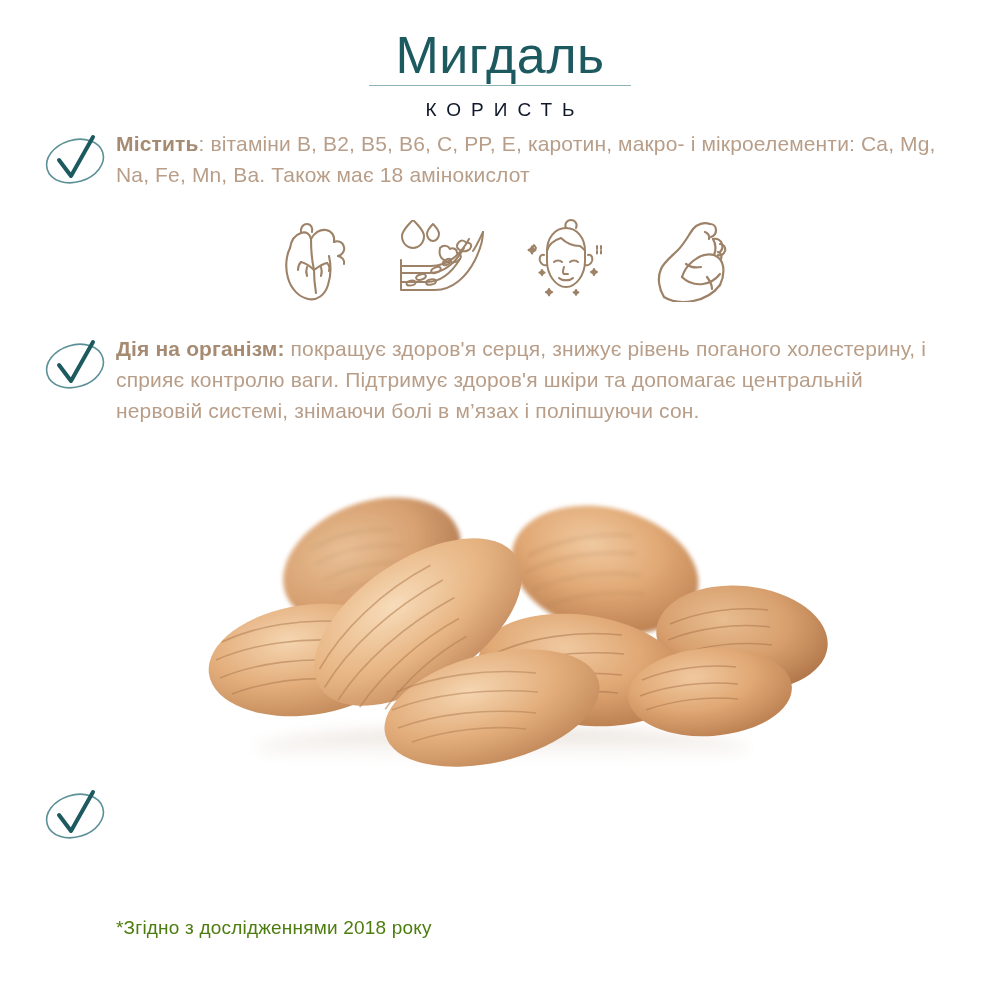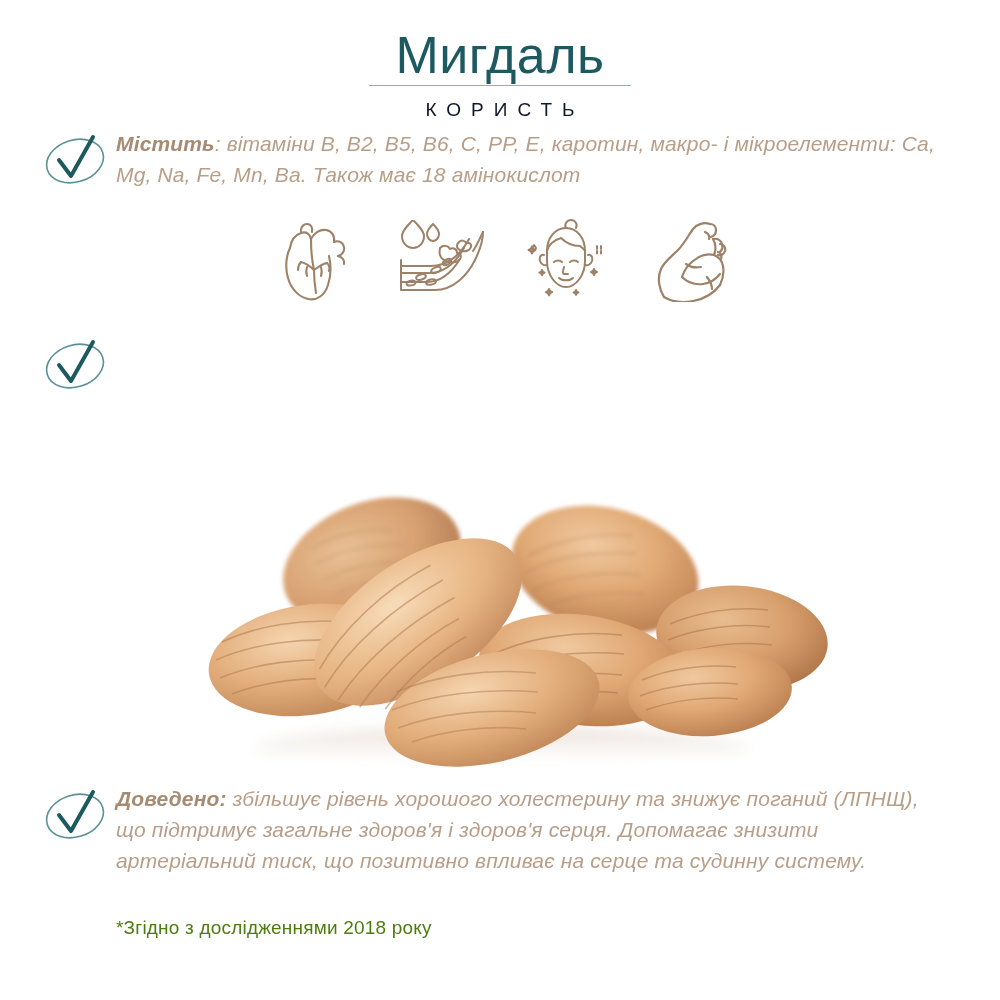--- a/index.html
+++ b/index.html
@@ -53,21 +53,20 @@
     text-indent: 10px;
     color: #0f172a;
     margin: 12px 0 0 0;
   }
 
   
   .bullet {
     position: absolute;
     display: flex;
     align-items: flex-start;
-    font-style: italic;
   }
   .check-wrap {
     flex: 0 0 auto;
     width: 66px;
     height: 66px;
     margin-left: 42px;
     position: relative;
   }
   .check-wrap svg { display: block; }
   .bullet-text {
@@ -238,20 +237,23 @@
     </div>
 
   </div>
 
   <div class="bullet" id="bullet-effect">
     <div class="check-wrap">
       <svg width="66" height="66" viewBox="0 0 66 66" aria-hidden="true">
         <ellipse cx="33" cy="33" rx="29" ry="21" fill="none" stroke="#5c9097" stroke-width="1.6" transform="rotate(-17 33 33)"></ellipse>
         <path d="M17 32 L29 48 L51 9" fill="none" stroke="#1d5a60" stroke-width="4" stroke-linecap="round" stroke-linejoin="round"></path>
       </svg>
+    </div>
+    <div class="bullet-text">
+      <b>Дія на організм:</b><span> </span><span>покращує здоров'я серця, знижує рівень поганого холестерину, і сприяє контролю ваги. Підтримує здоров'я шкіри та допомагає центральній нервовій системі, знімаючи болі в м’язах і поліпшуючи сон.</span>
     </div>
   </div>
 
   <div class="photo">
     <svg width="700" height="305" viewBox="0 0 700 305" aria-hidden="true">
       <defs>
         <radialGradient id="nutA" cx="40%" cy="32%" r="78%">
           <stop offset="0%" stop-color="#f0c9a0"></stop>
           <stop offset="48%" stop-color="#e0a874"></stop>
           <stop offset="100%" stop-color="#b5784a"></stop>
@@ -366,20 +368,17 @@
     </svg>
   </div>
 
   <div class="bullet" id="bullet-proven">
     <div class="check-wrap">
       <svg width="66" height="66" viewBox="0 0 66 66" aria-hidden="true">
         <ellipse cx="33" cy="33" rx="29" ry="21" fill="none" stroke="#5c9097" stroke-width="1.6" transform="rotate(-17 33 33)"></ellipse>
         <path d="M17 32 L29 48 L51 9" fill="none" stroke="#1d5a60" stroke-width="4" stroke-linecap="round" stroke-linejoin="round"></path>
       </svg>
     </div>
-    <div class="bullet-text">
-      <b>Доведено:</b><span> </span><span>збільшує рівень хорошого холестерину та знижує поганий (ЛПНЩ), що підтримує загальне здоров'я і здоров'я серця. Допомагає знизити артеріальний тиск, що позитивно впливає на серце та судинну систему.</span>
-    </div>
   </div>
 
   <div class="footnote">*Згідно з дослідженнями 2018 року</div>
 
 </div>
 
 </body></html>

